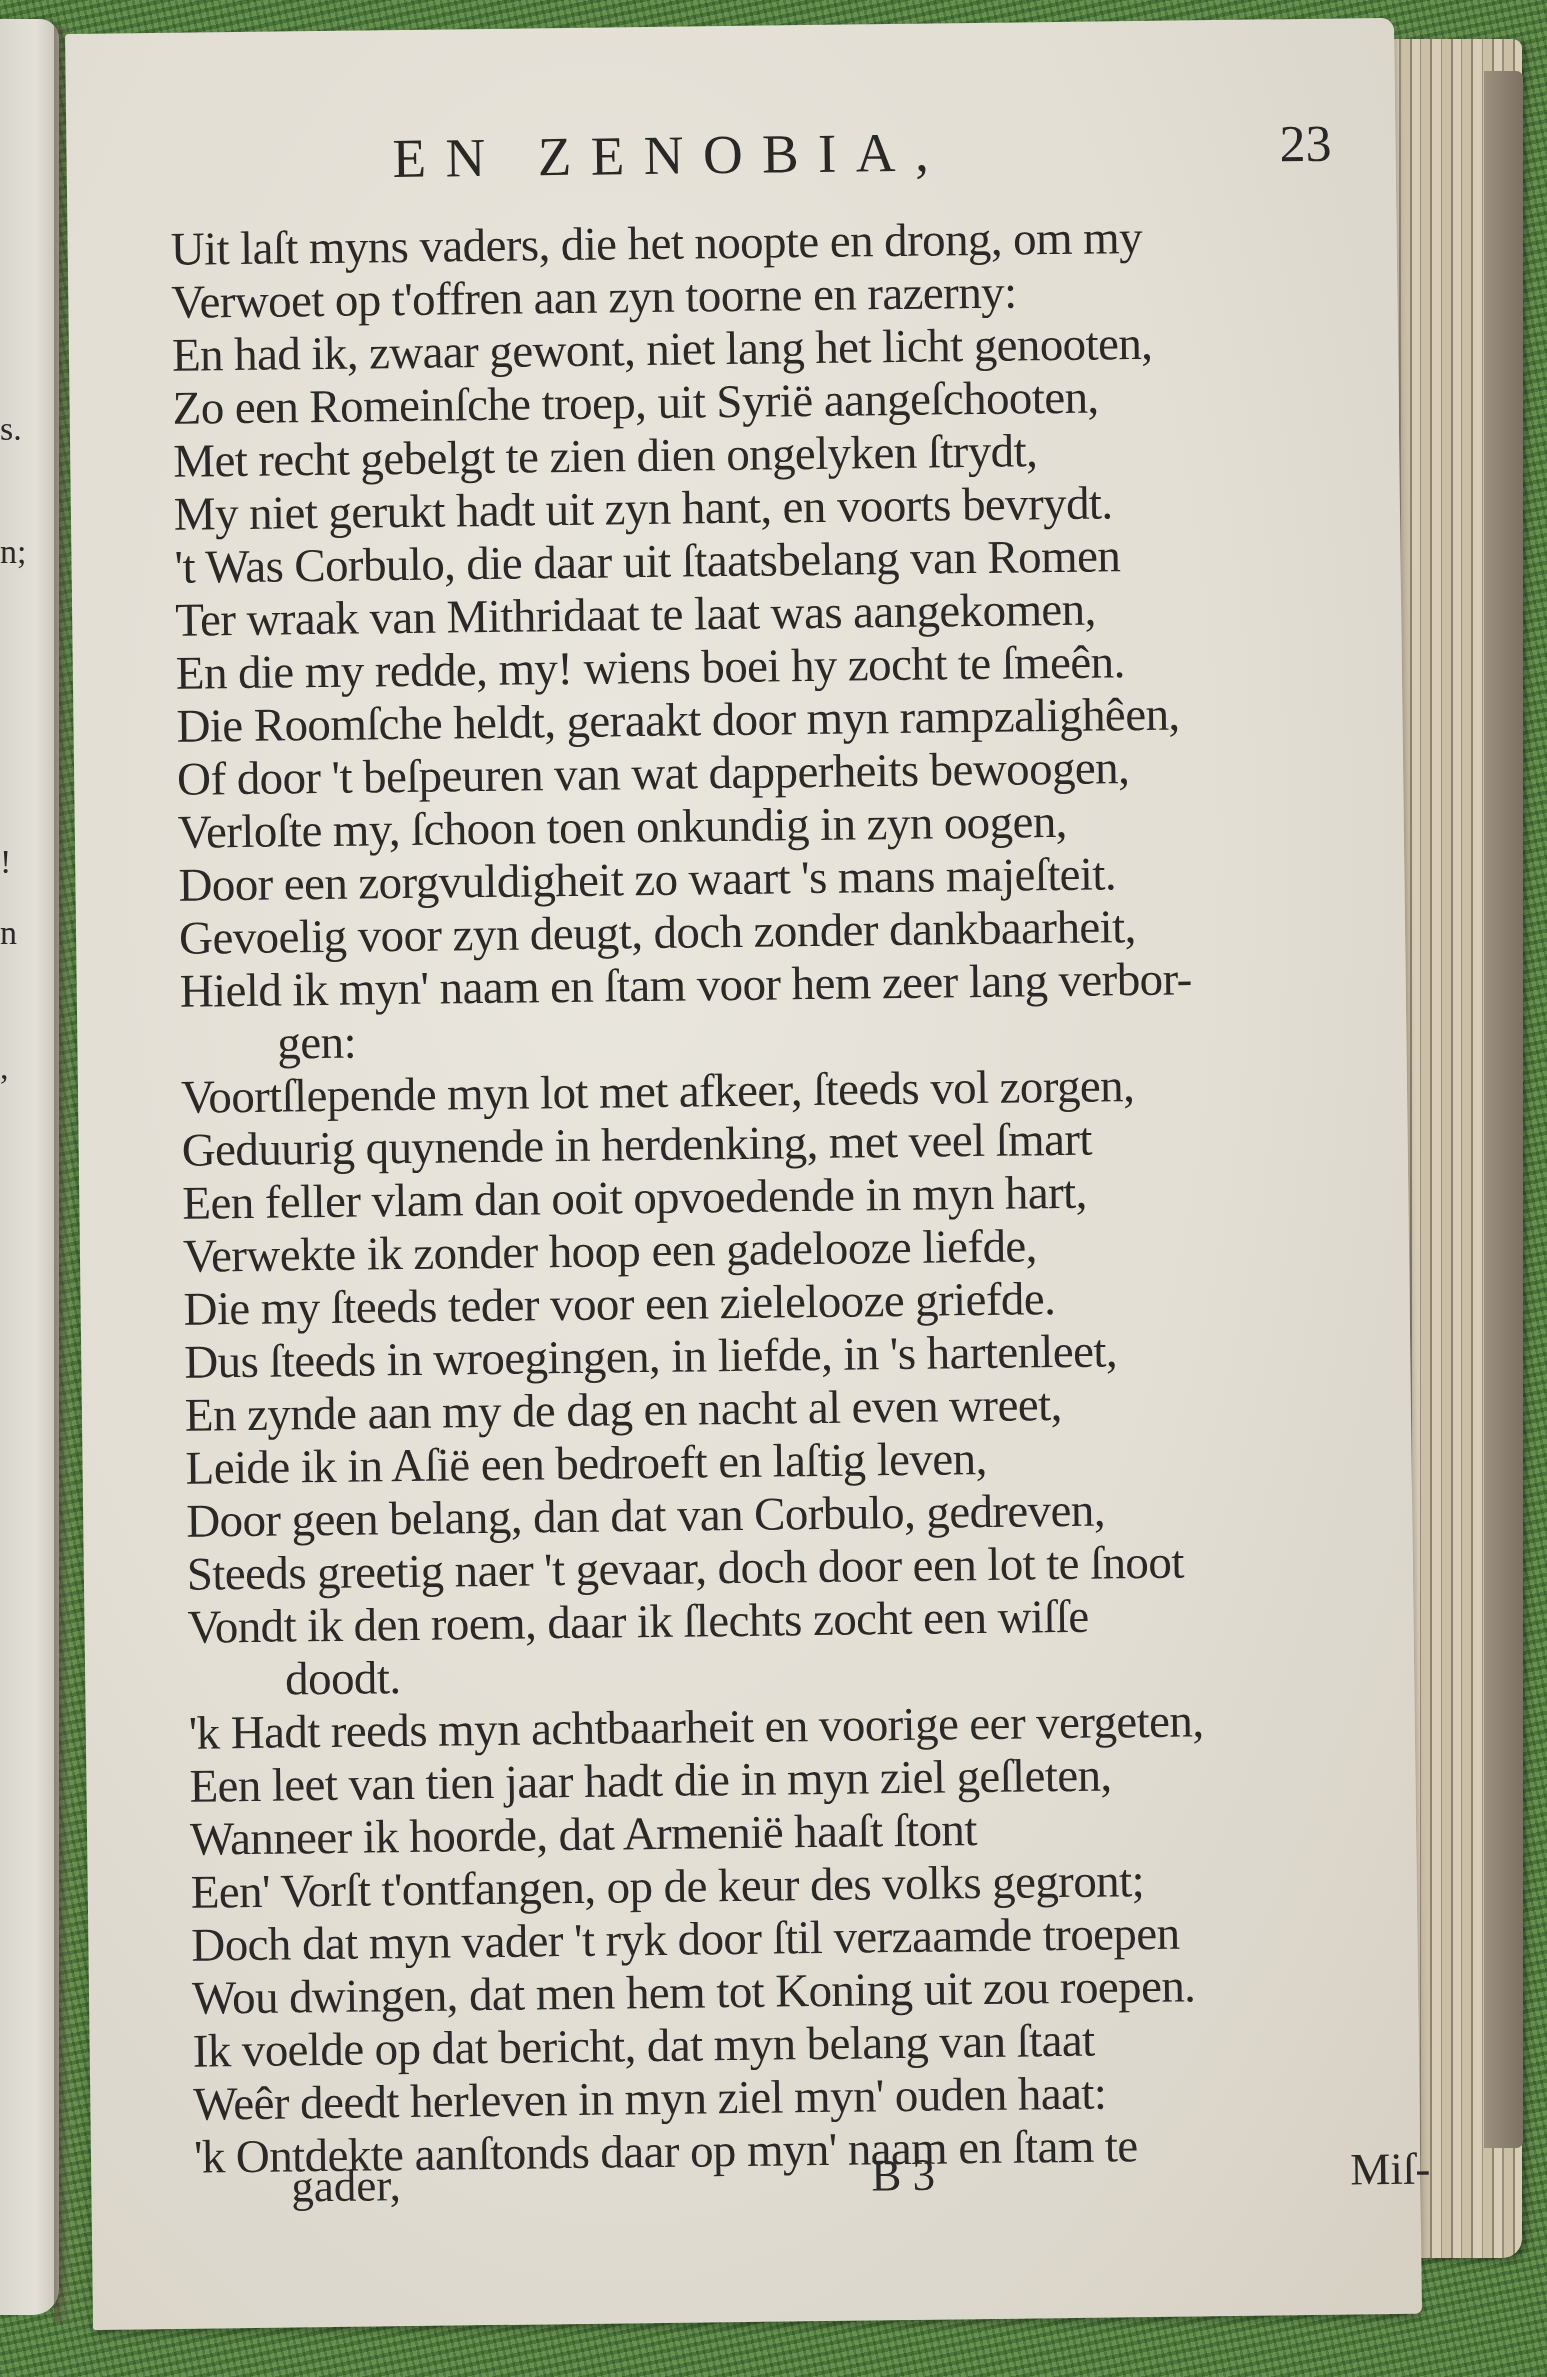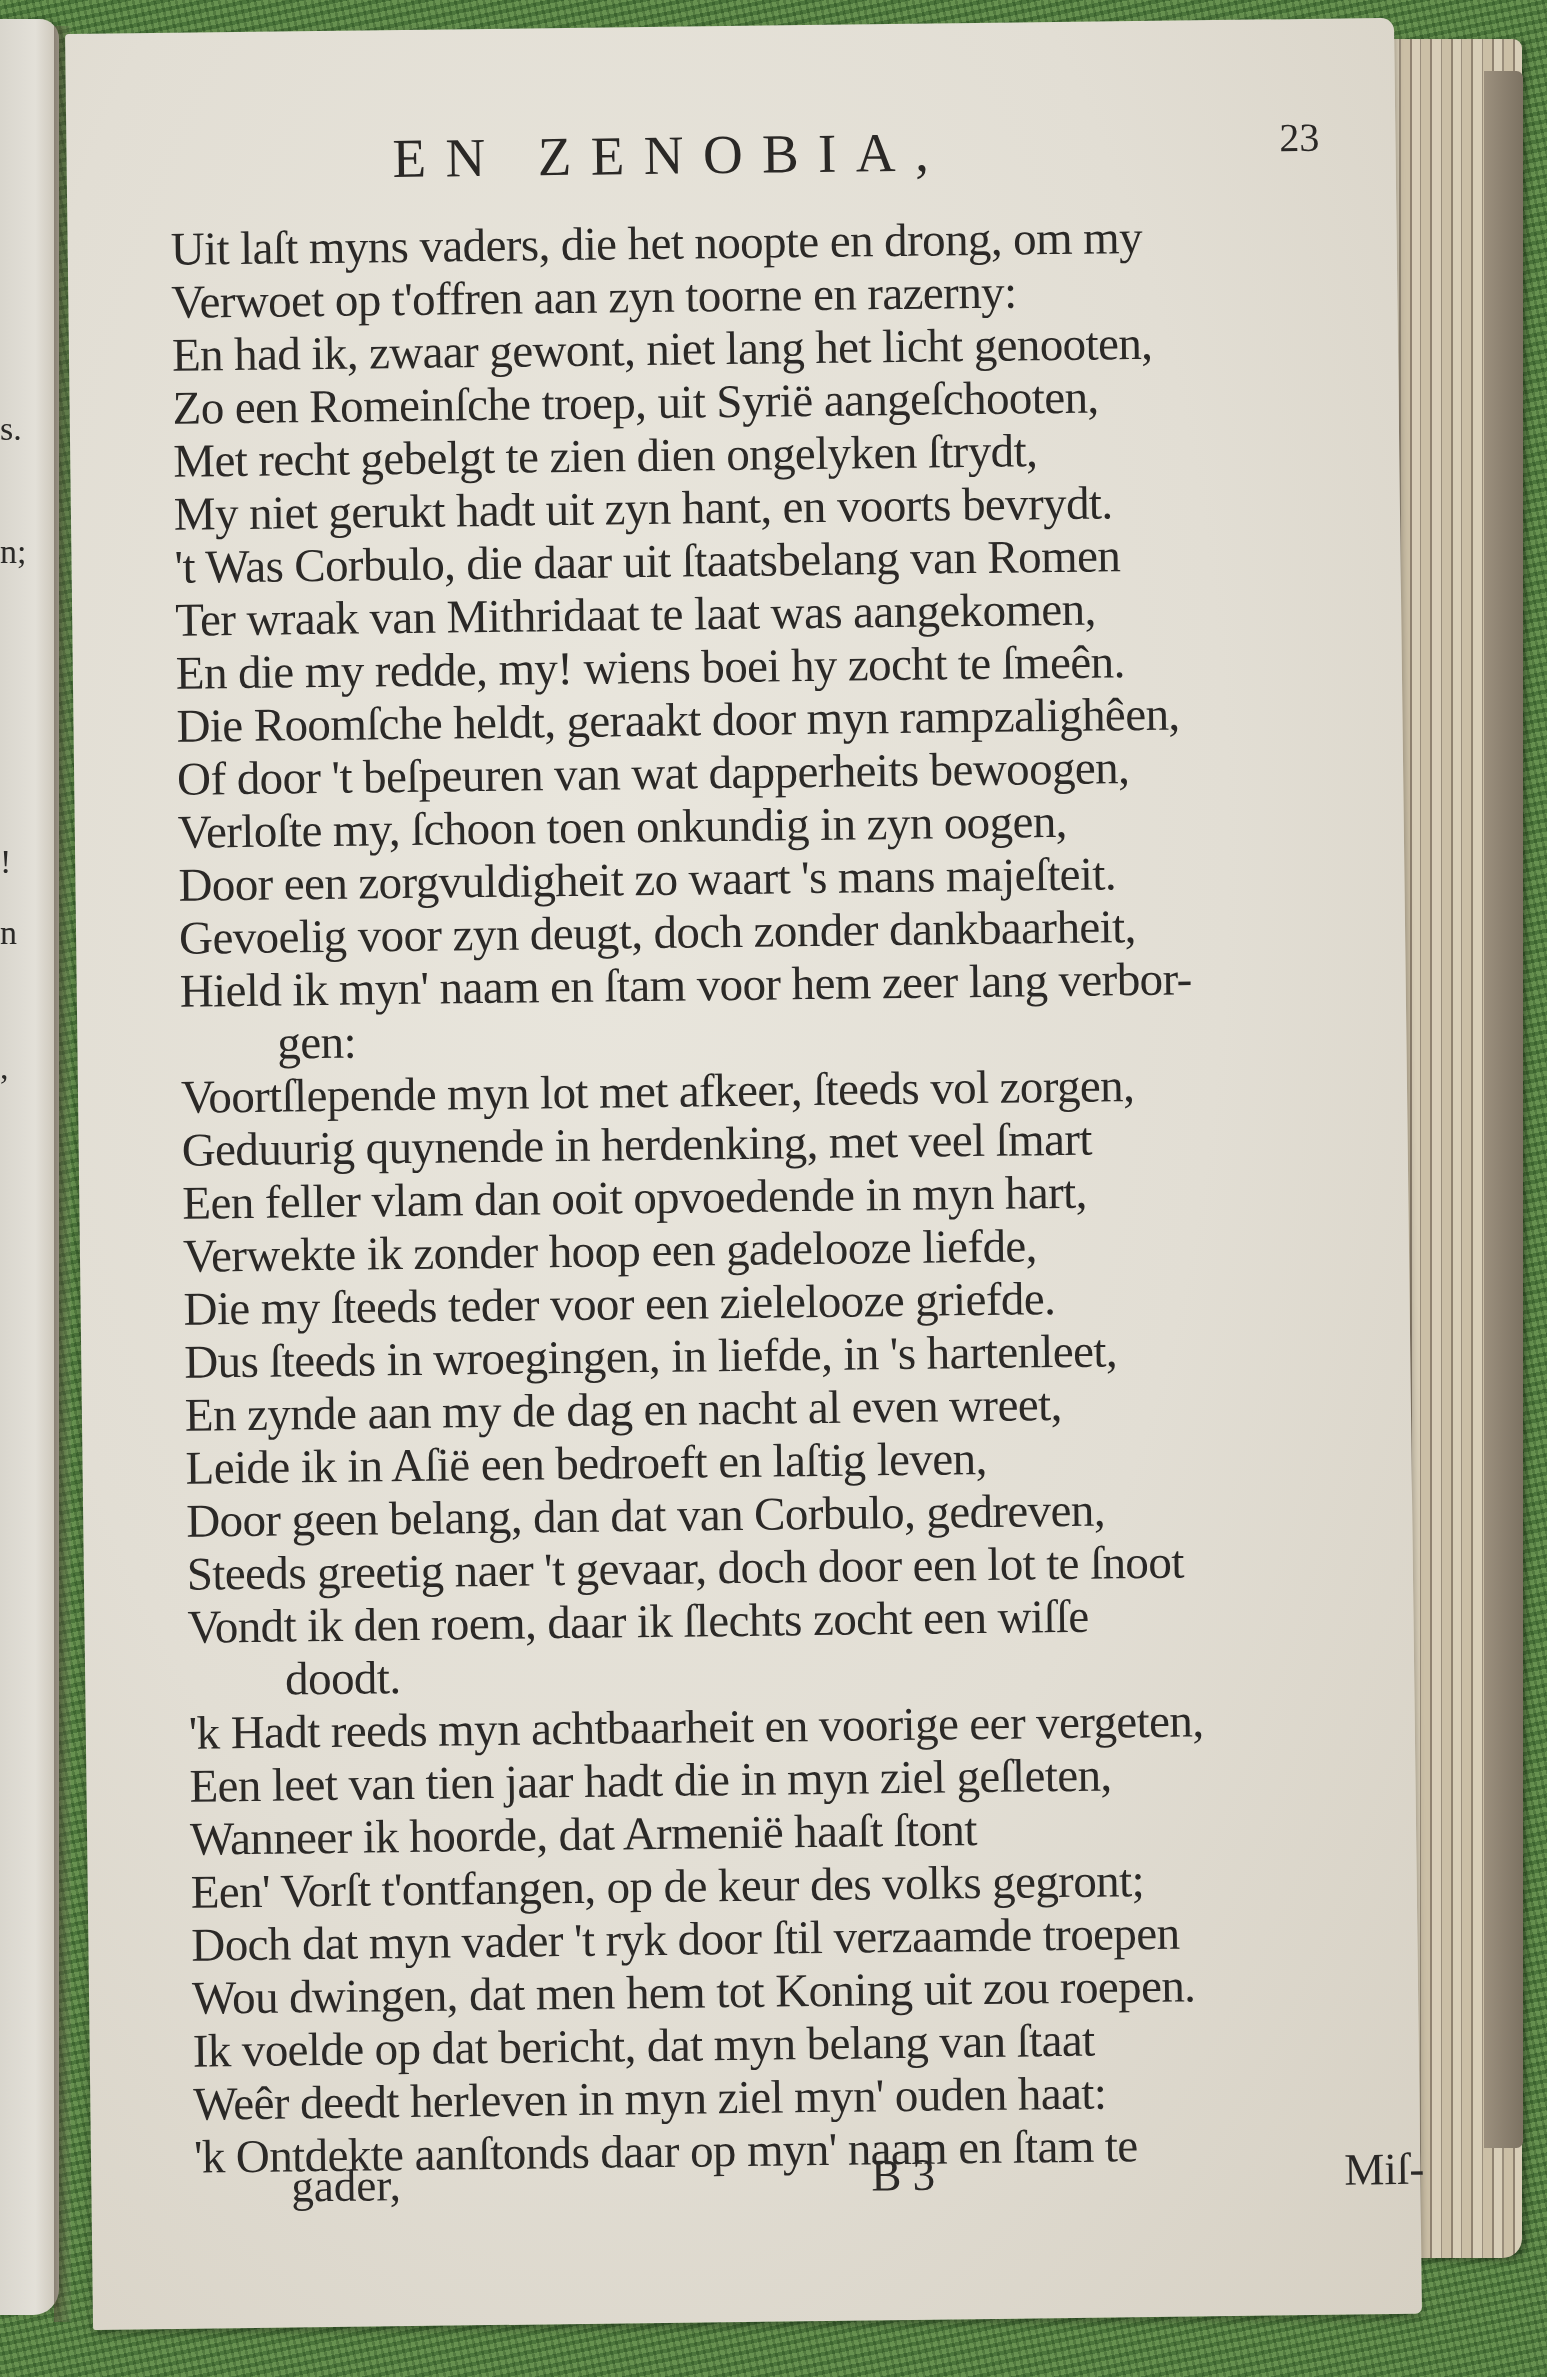--- a/index.html
+++ b/index.html
@@ -85,21 +85,21 @@
       left: 326px;
       top: 97px;
       font-size: 55px;
       letter-spacing: 19.4px;
       color: #2a2826;
     }
     .page-number {
       position: absolute;
       left: 1213px;
       top: 95px;
-      font-size: 40px;
+      font-size: 52px;
       color: #2a2826;
     }
     .verse {
       position: absolute;
       left: 103px;
       top: 190px;
       width: 1238px;
       margin: 0;
       padding: 0;
       list-style: none;
@@ -124,21 +124,21 @@
       font-size: 45px;
       color: #2b2927;
     }
     .signature {
       position: absolute;
       left: 677px;
       top: 0;
     }
     .catchword {
       position: absolute;
-      right: 8px;
+      right: 2px;
       top: 0;
     }
     .footer-turnover {
       position: absolute;
       left: 97px;
       top: 3.9px;
     }
   </style>
 </head>
 <body>

